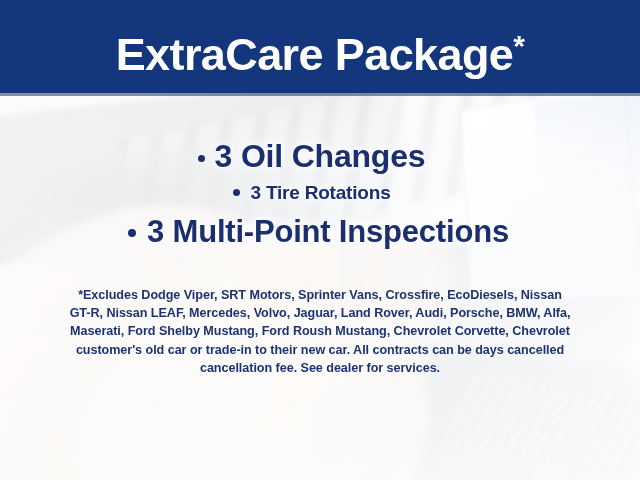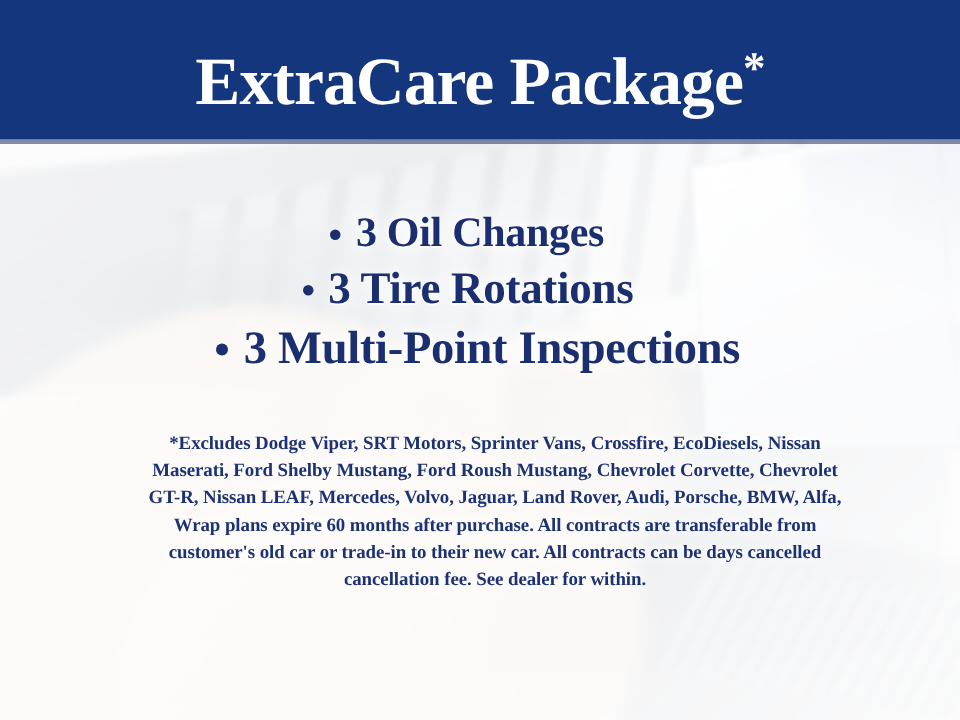--- a/index.html
+++ b/index.html
@@ -10,21 +10,20 @@
   body {
     font-family: "Liberation Sans", sans-serif;
   }
 
   #ad-card {
     position: relative;
     width: 640px;
     height: 480px;
     overflow: hidden;
     background: #ec4899;
-    font-family: Liberation Serif, serif;
   }
 
   
   .bg-photo {
     position: absolute;
     left: 0;
     top: 0;
     width: 640px;
     height: 480px;
     overflow: hidden;
@@ -195,32 +194,32 @@
        0 0 7px rgba(255,255,255,.95),
        0 0 14px rgba(255,255,255,.85),
        0 1px 0 rgba(255,255,255,.6);
   }
   .benefit-line .dot {
     display: inline-block;
     vertical-align: 0.16em;
     border-radius: 50%;
     background: #1b2f70;
   }
-  .benefit-line.l1 { font-size: 28px; line-height: 36px; padding-right: 34px; padding-left: 17px; }
-  .benefit-line.l2 { font-size: 30px; line-height: 38px; padding-right: 16px; }
+  .benefit-line.l1 { font-size: 32px; line-height: 36px; padding-right: 34px; padding-left: 17px; }
+  .benefit-line.l2 { font-size: 19px; line-height: 38px; padding-right: 16px; }
   .benefit-line.l3 { font-size: 31px; line-height: 40px; padding-right: 3px; }
 
   .benefit-line.l1 .dot { width: 7px;  height: 7px;  margin-right: 10px; }
   .benefit-line.l2 .dot { width: 7px;  height: 7px;  margin-right: 10px; }
   .benefit-line.l3 .dot { width: 8px;  height: 8px;  margin-right: 11px; }
 
   
   .disclaimer {
     position: absolute;
-    left: 36px;
+    left: 26px;
     top: 286px;
     width: 588px;
     z-index: 4;
     text-align: center;
     color: #1d3274;
     font-size: 12.6px;
     font-weight: bold;
     line-height: 18.2px;
     letter-spacing: -0.05px;
     text-shadow:
@@ -254,20 +253,19 @@
   <div class="banner-title"><span>ExtraCare Package</span><span class="star">*</span></div>
 
   <div class="benefits">
     <div class="benefit-line l1"><span class="dot"></span><span>3 Oil Changes</span></div>
     <div class="benefit-line l2"><span class="dot"></span><span>3 Tire Rotations</span></div>
     <div class="benefit-line l3"><span class="dot"></span><span>3 Multi-Point Inspections</span></div>
   </div>
 
   <div class="disclaimer">
     <p>*Excludes Dodge Viper, SRT Motors, Sprinter Vans, Crossfire, EcoDiesels, Nissan</p>
+    <p>GT-R, Nissan LEAF, Mercedes, Volvo, Jaguar, Land Rover, Audi, Porsche, BMW, Alfa,</p>
     <p>Maserati, Ford Shelby Mustang, Ford Roush Mustang, Chevrolet Corvette, Chevrolet</p>
-    <p>GT-R, Nissan LEAF, Mercedes, Volvo, Jaguar, Land Rover, Audi, Porsche, BMW, Alfa,</p>
-    <p>Wrap plans expire 60 months after purchase. All contracts are transferable from</p>
     <p>customer's old car or trade-in to their new car. All contracts can be days cancelled</p>
-    <p>cancellation fee. See dealer for within.</p>
+    <p>cancellation fee. See dealer for services.</p>
   </div>
 
 </div>
 
 </body></html>

